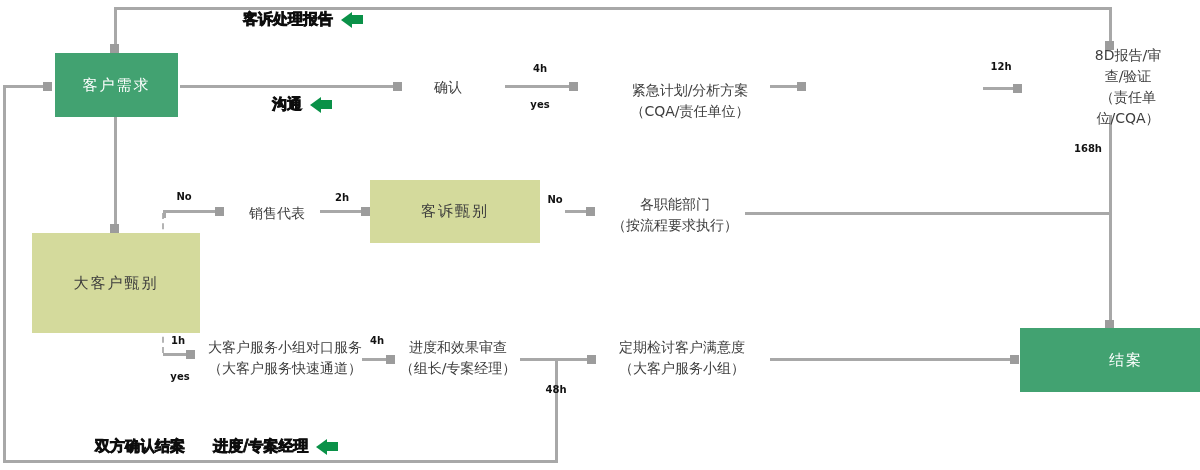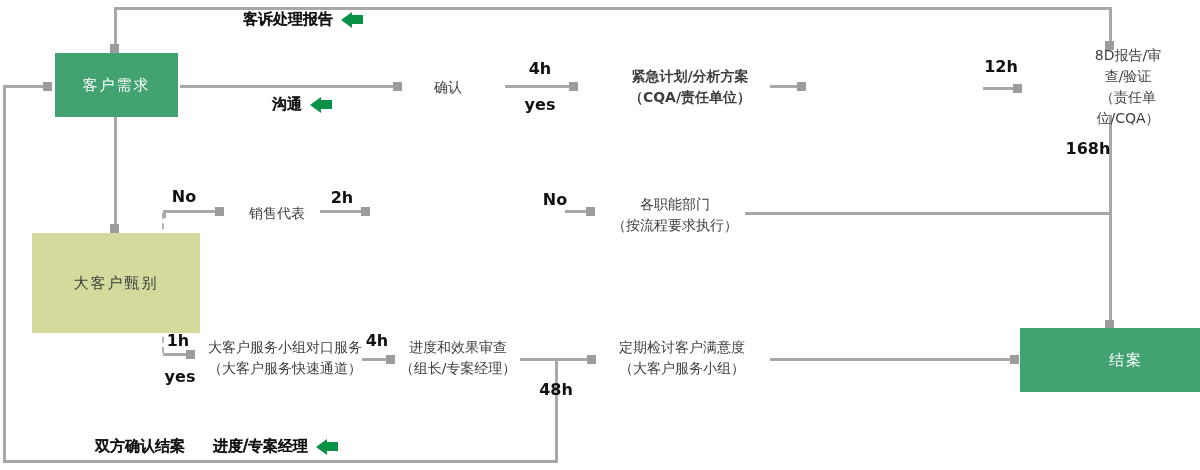--- a/index.html
+++ b/index.html
@@ -13,24 +13,24 @@
   .sq{position:absolute;width:9px;height:9px;background:#9c9c9c;}
   
   .box{position:absolute;display:flex;align-items:center;justify-content:center;
        font-size:15px;letter-spacing:2px;}
   .box.dark{background:#42a271;color:#ffffff;}
   .box.light{background:#d4da9c;color:#3c3c3c;}
   
   .node{position:absolute;color:#3e3e3e;font-size:14px;line-height:21px;
         text-align:center;white-space:pre-line;transform:translate(-50%,-50%);}
   
-  .elabel{position:absolute;color:#111;font-size:16px;font-weight:bold;
+  .elabel{position:absolute;color:#111;font-size:10px;font-weight:bold;
           transform:translate(-50%,-50%);white-space:nowrap;}
   
-  .ann{position:absolute;color:#0d0d0d;font-size:15px;font-weight:400;
+  .ann{position:absolute;color:#0d0d0d;font-size:15px;font-weight:700;
        letter-spacing:0px;white-space:nowrap;display:flex;align-items:center;gap:8px;
        -webkit-text-stroke:0.8px #0d0d0d;}
   
   .garrow{display:inline-flex;align-items:center;}
   .garrow .tri{width:0;height:0;border-right:11px solid #0a9148;
                border-top:8px solid transparent;border-bottom:8px solid transparent;}
   .garrow .bar{width:11px;height:9px;background:#0a9148;}
 </style>
 </head>
 <body>
@@ -94,27 +94,30 @@
   <div class="sq" style="left:1010px;top:355px;"></div>
 
   <div class="box dark" style="left:55px;top:53px;width:123px;height:64px;">
     <span>客户需求</span>
   </div>
 
   <div class="box light" style="left:32px;top:233px;width:168px;height:100px;">
     <span>大客户甄别</span>
   </div>
 
+  <div class="box light" style="left:370px;top:180px;width:170px;height:63px;">
+    <span>客诉甄别</span>
+  </div>
 
   <div class="box dark" style="left:1020px;top:328px;width:212px;height:64px;">
     <span>结案</span>
   </div>
 
   <div class="node" style="left:448px;top:87px;">确认</div>
-  <div class="node" style="left:690px;top:87px;font-weight:bold;">紧急计划/分析方案
+  <div class="node" style="left:690px;top:101px;">紧急计划/分析方案
 （CQA/责任单位）</div>
   <div class="node" style="left:1112px;top:87px;margin-left:16px;">8D报告/审查/验证
 （责任单位/CQA）</div>
   <div class="node" style="left:277px;top:213px;">销售代表</div>
   <div class="node" style="left:663px;top:215px;margin-left:12px;">各职能部门
 （按流程要求执行）</div>
   <div class="node" style="left:285px;top:358px;">大客户服务小组对口服务
 （大客户服务快速通道）</div>
   <div class="node" style="left:458px;top:358px;">进度和效果审查
 （组长/专案经理）</div>

